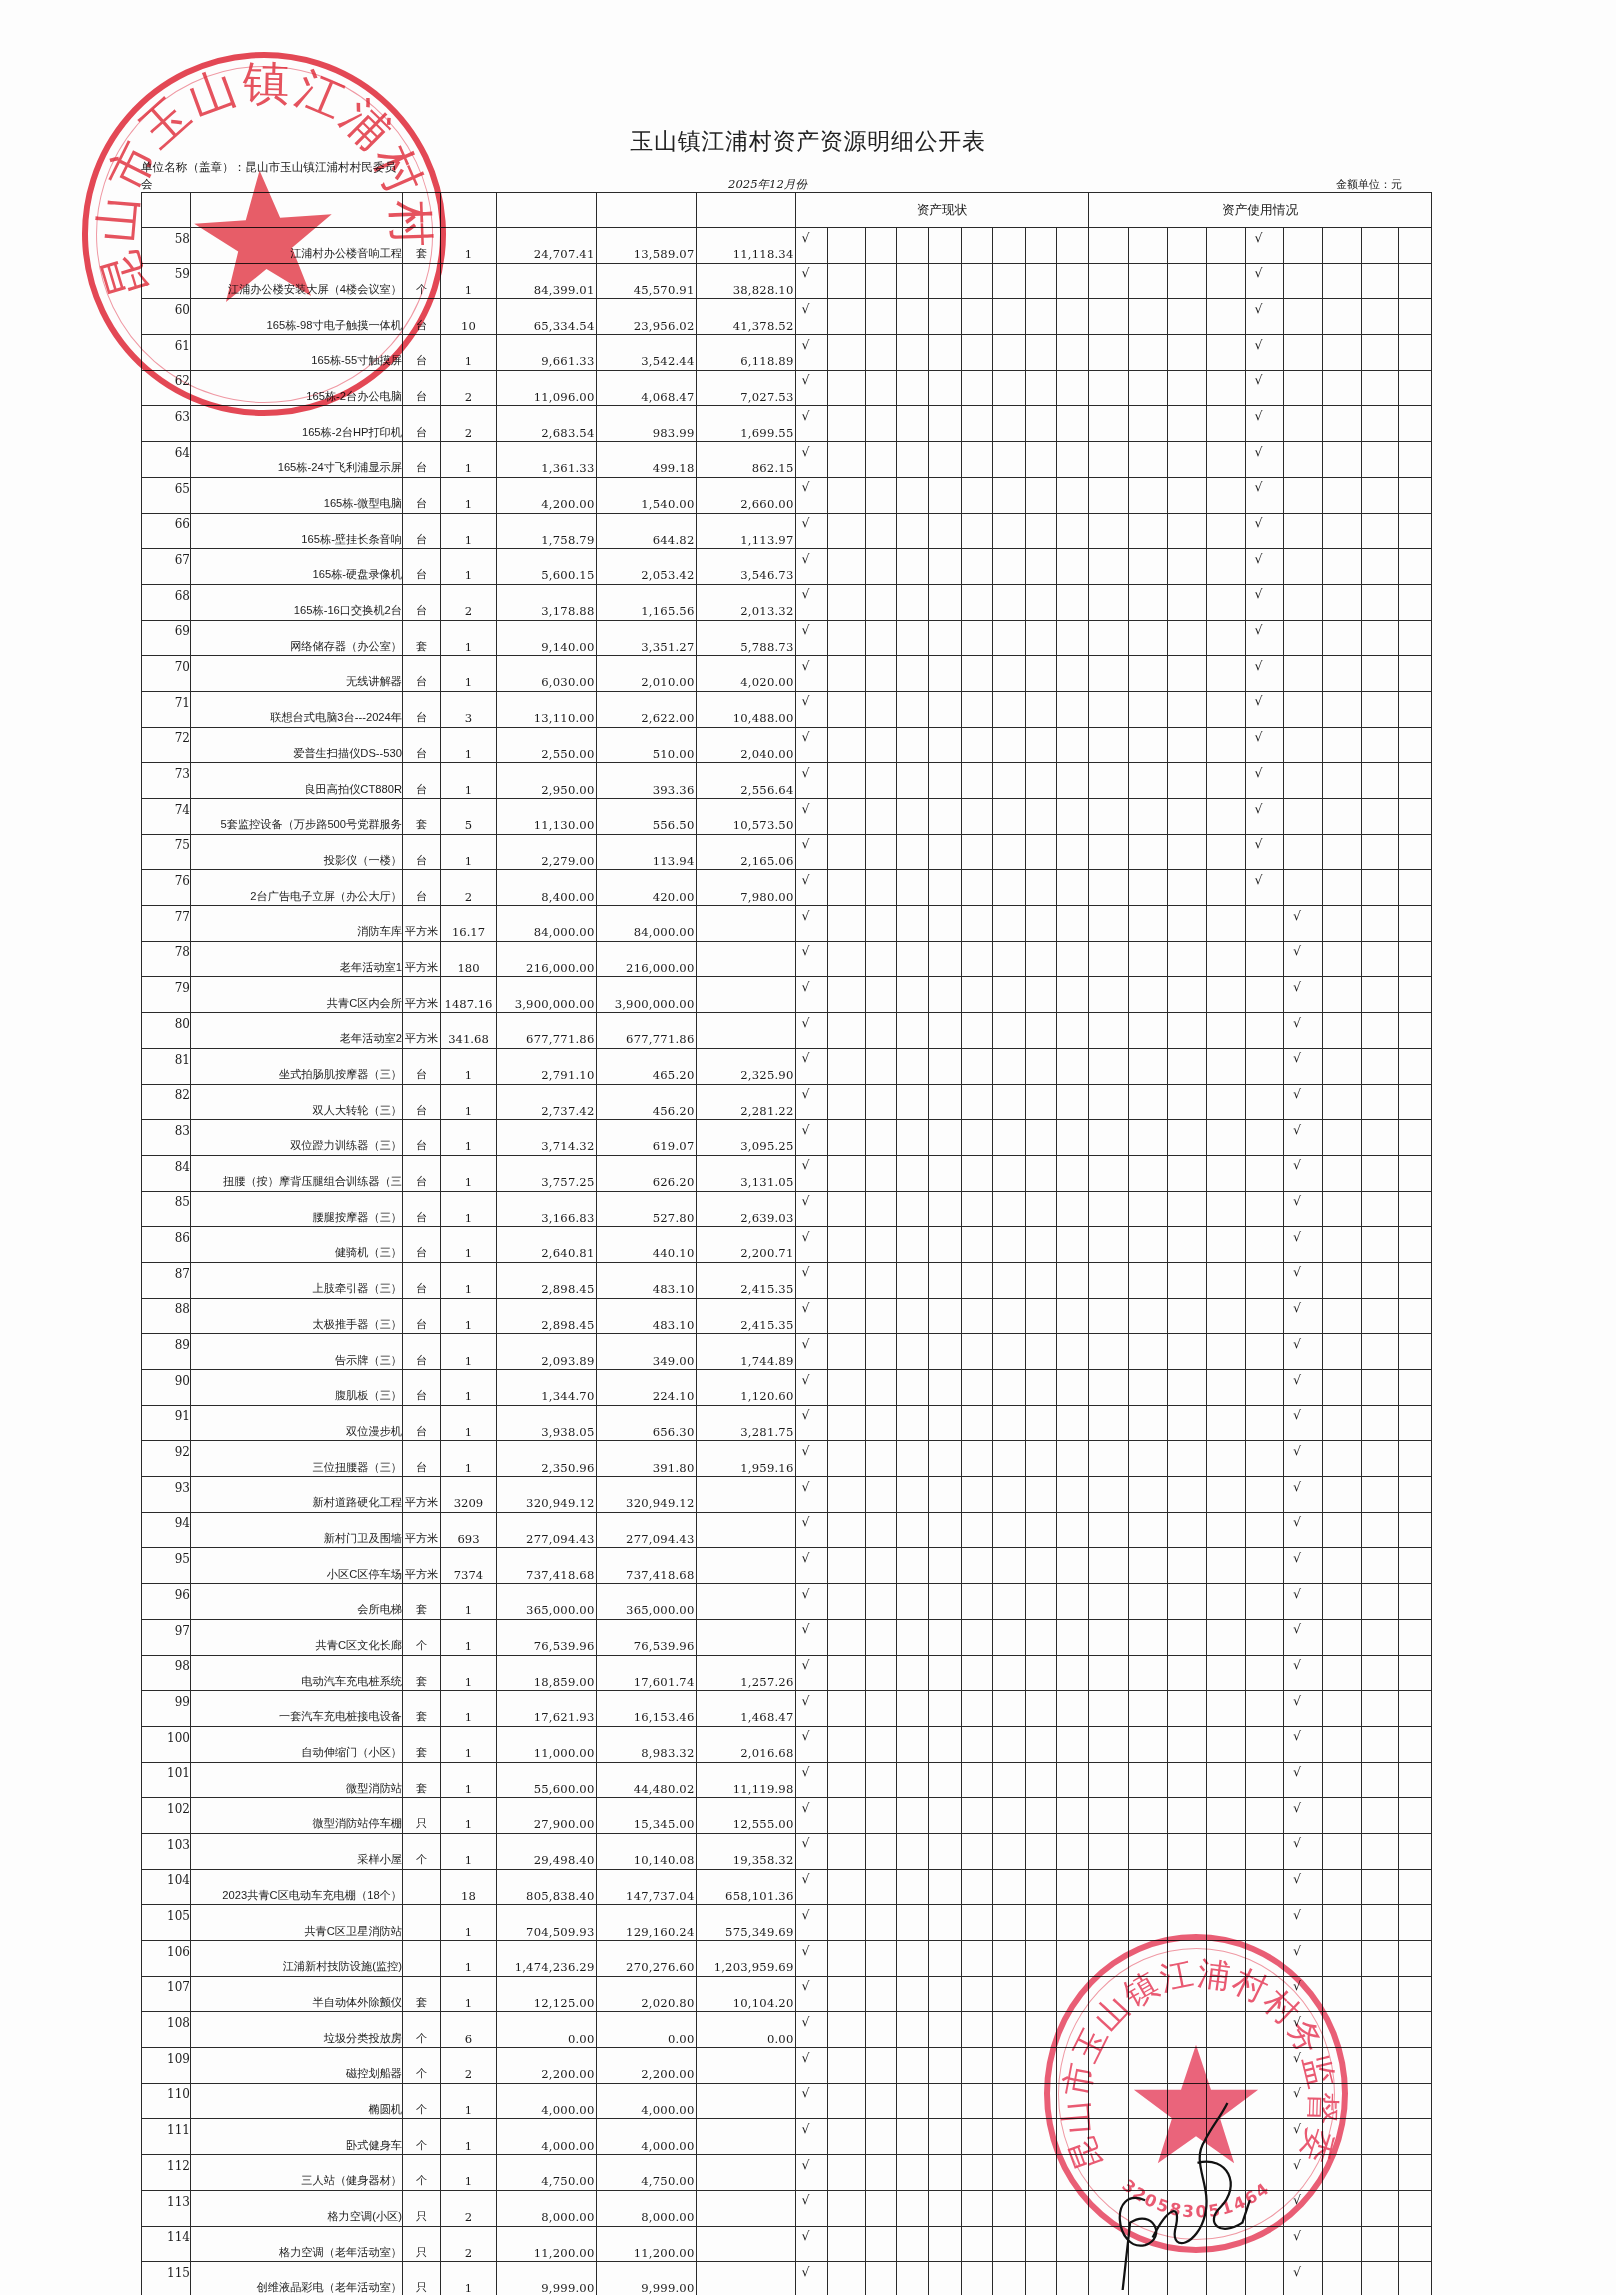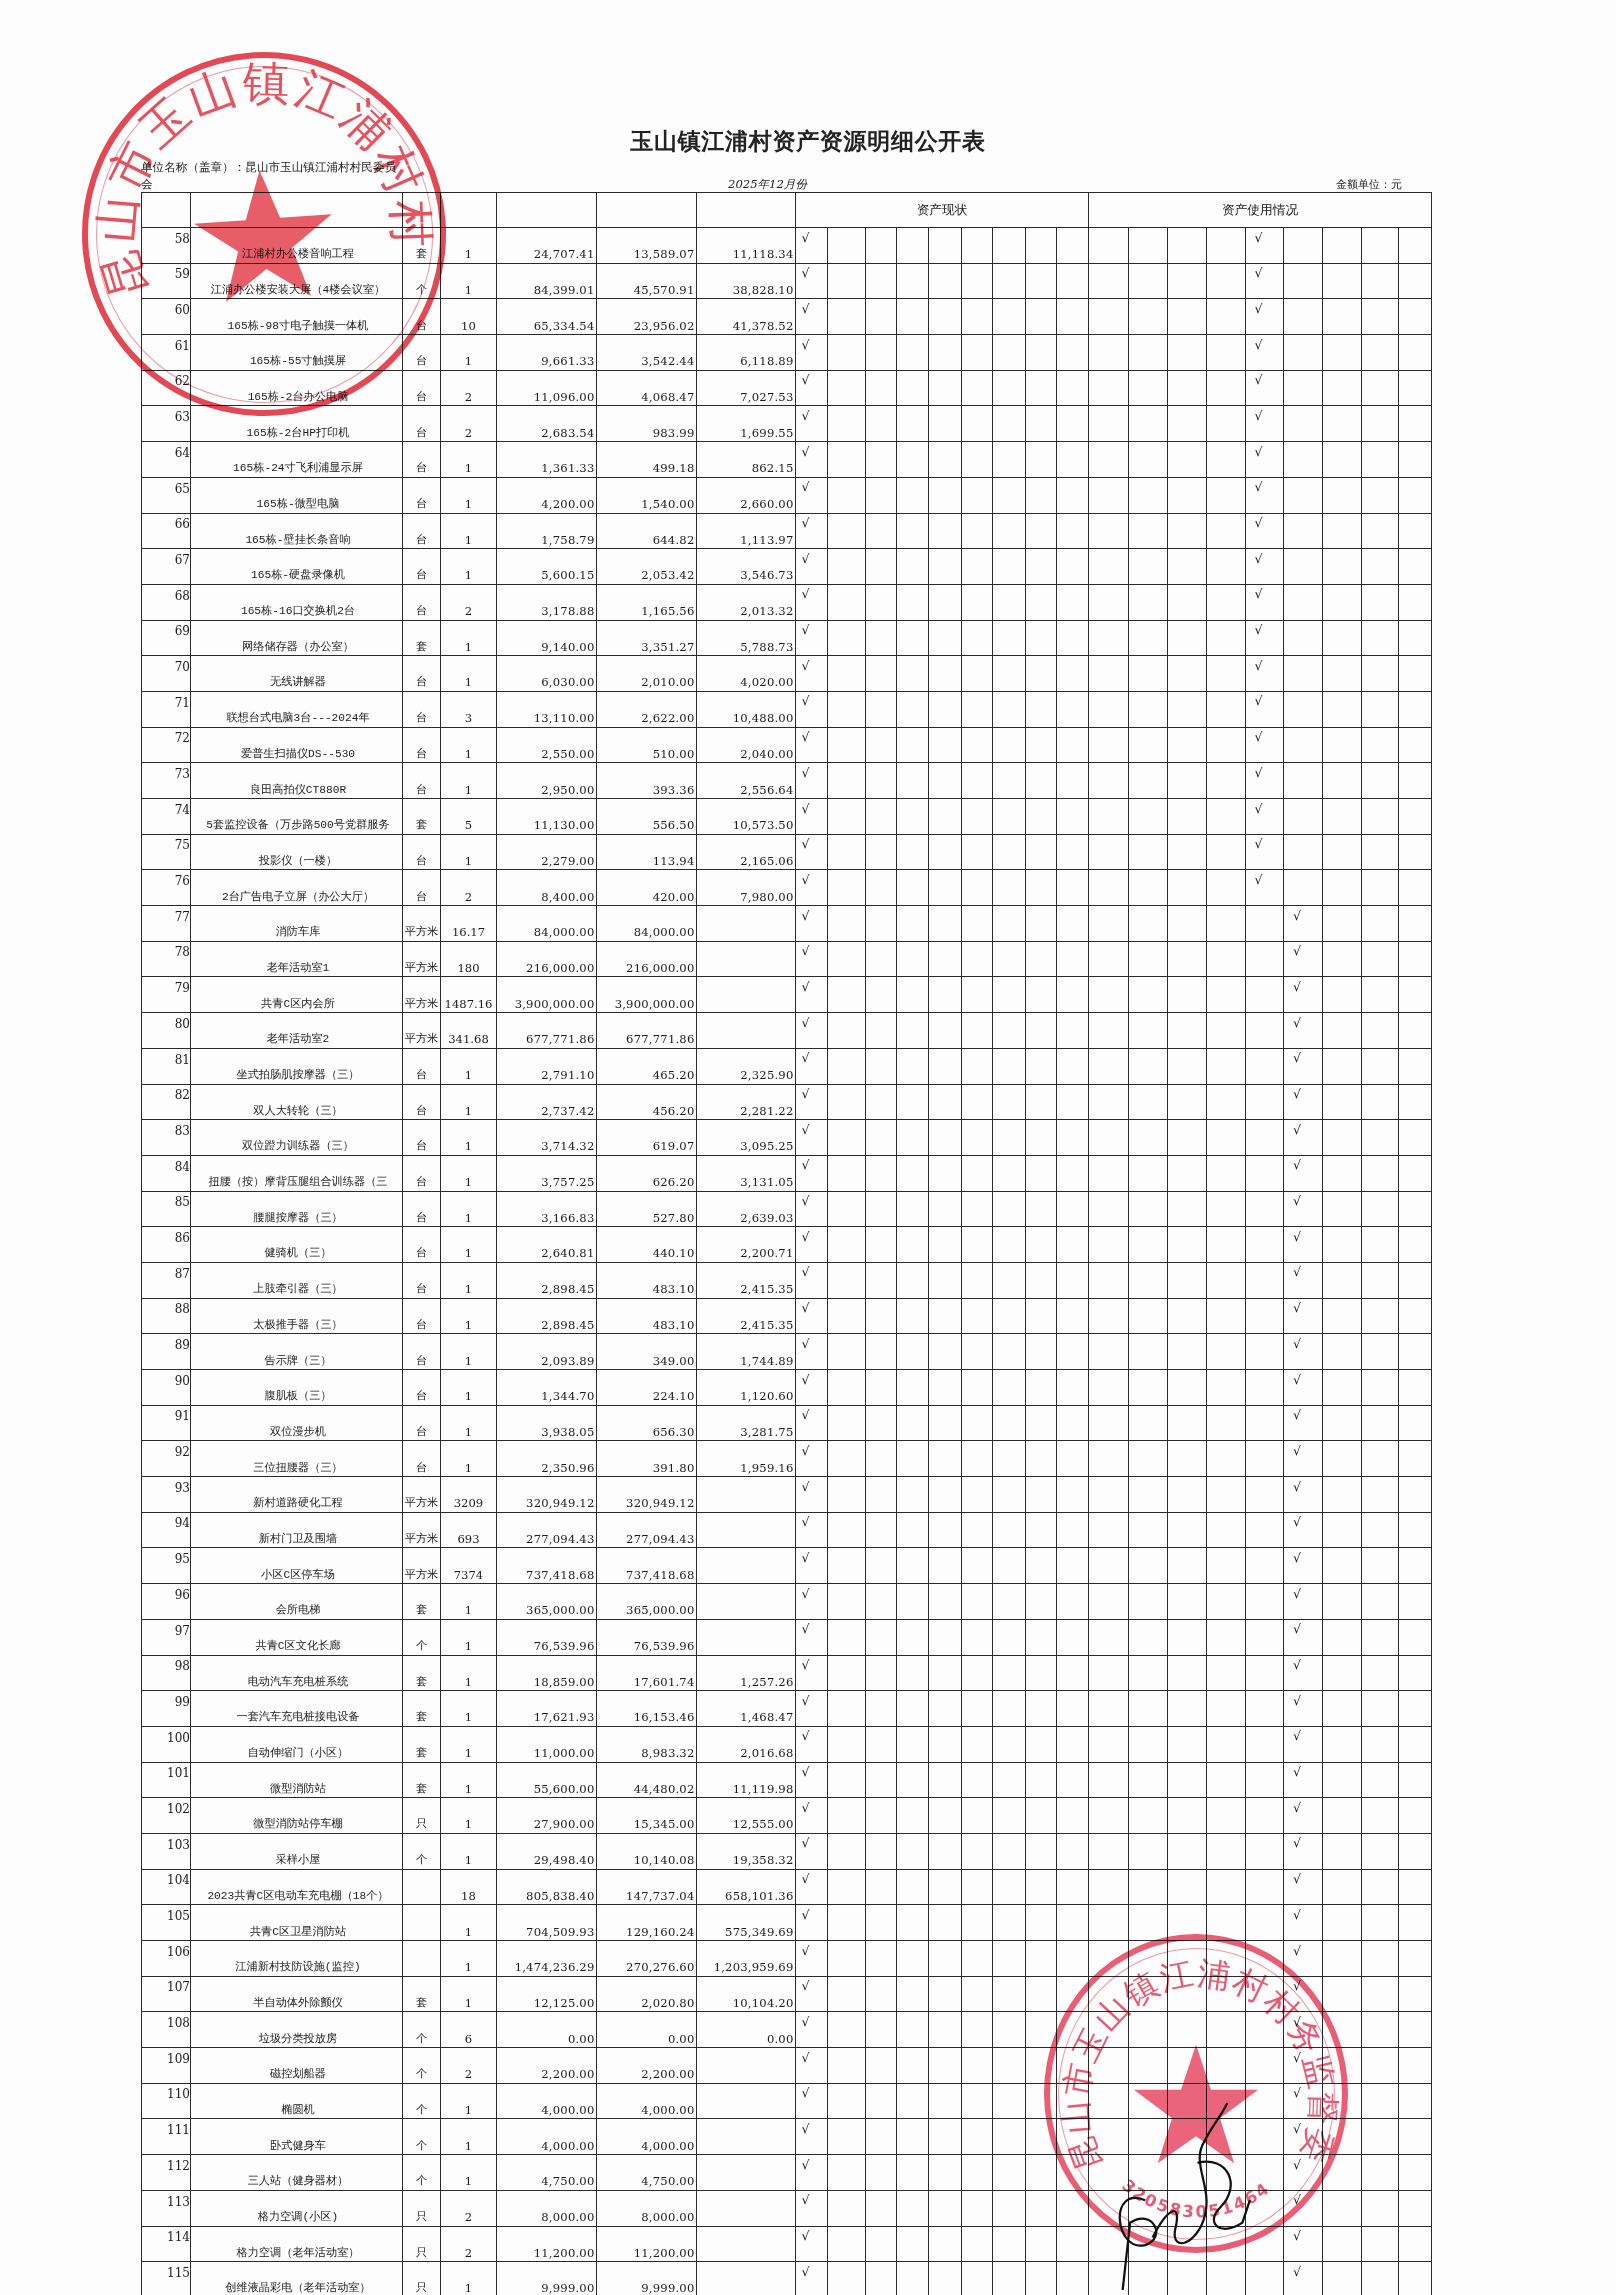--- a/index.html
+++ b/index.html
@@ -4,21 +4,21 @@
 <style>
   html, body { margin: 0; padding: 0; }
   body {
     width: 1616px; height: 2295px; position: relative; overflow: hidden;
     background: #fdfdfd;
     font-family: "DejaVu Serif", "Liberation Serif", serif;
     color: #1c1c1c;
   }
   .title {
     position: absolute; left: 0; width: 1616px; top: 126px; text-align: center;
-    font-family: "DejaVu Sans", sans-serif; font-weight: bold; font-size: 23px;
+    font-family: "DejaVu Sans", sans-serif; font-weight: normal; font-size: 23px;
     letter-spacing: 0.7px; color: #222;
   }
   .unit-name {
     position: absolute; left: 141px; top: 159px; font-size: 11.6px; line-height: 17px;
     width: 329px; color: #222;
   }
   .period {
     position: absolute; left: 728px; top: 177px; font-size: 11.6px; color: #222; font-style: italic;
   }
   .money-unit {
@@ -30,21 +30,21 @@
     border: 1.9px solid #222;
   }
   table.grid td, table.grid th {
     border: 1.2px solid #2a2a2a; padding: 0; overflow: hidden; white-space: nowrap;
     font-weight: normal;
   }
   table.grid tr.head th { height: 34px; font-size: 12.7px; font-family: Liberation Sans, sans-serif; }
   table.grid tr.row td { height: 31px; font-size: 11.6px; vertical-align: bottom; }
   table.grid tr.row { border-bottom: 1.8px solid #222; }
   td.no { text-align: right; vertical-align: top !important; padding-top: 3.7px !important; font-size: 12px !important; }
-  td.name { text-align: center; padding-left: 3px !important; padding-bottom: 1.5px !important; font-family: Liberation Mono, monospace; font-size: 11.2px !important; }
+  td.name { text-align: right; padding-left: 3px !important; padding-bottom: 1.5px !important; font-family: Liberation Sans, sans-serif; font-size: 11.2px !important; }
   td.unit { text-align: center; padding-bottom: 1.5px !important; font-family: "DejaVu Sans", sans-serif; font-size: 11.2px !important; }
   td.qty { text-align: center; padding-bottom: 1.5px !important; }
   td.num { text-align: right; padding-right: 1.5px !important; padding-bottom: 1.5px !important; letter-spacing: 0.2px; }
   td.chk { text-align: center; vertical-align: top !important; padding-top: 1.5px !important; font-size: 12.7px !important; font-family: "DejaVu Sans", sans-serif; }
   td.chk .tick { display: inline-block; transform: translateX(-6px); }
 
   .stamp {
     position: absolute; border-radius: 50%; pointer-events: none;
     border: 6.7px solid rgba(225, 40, 55, 0.85);
     box-shadow: inset 0 0 0 2.2px rgba(255,255,255,0.0);

